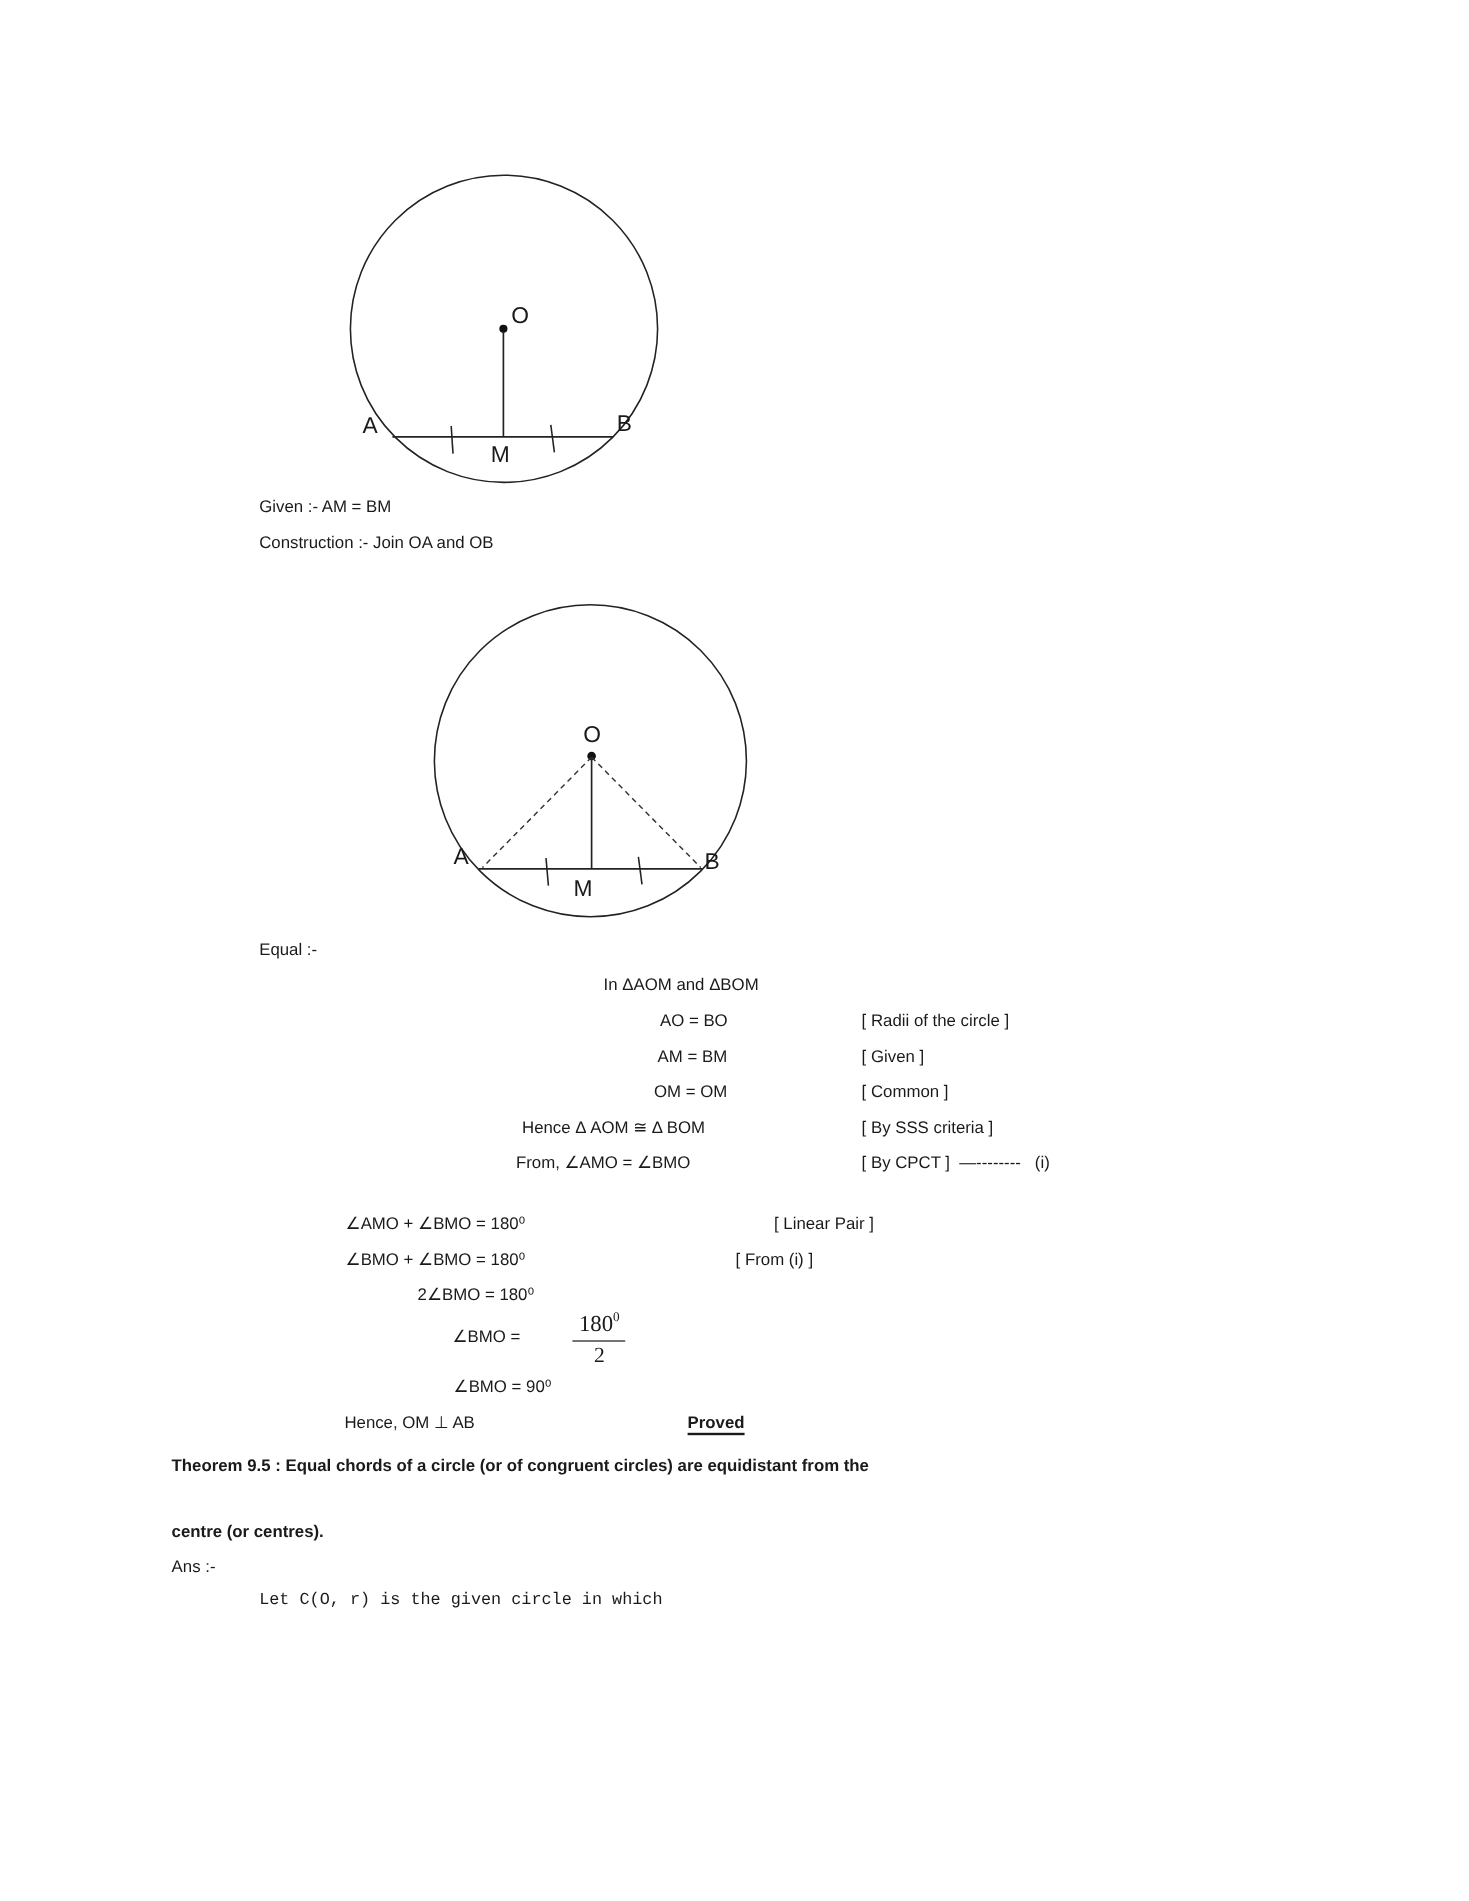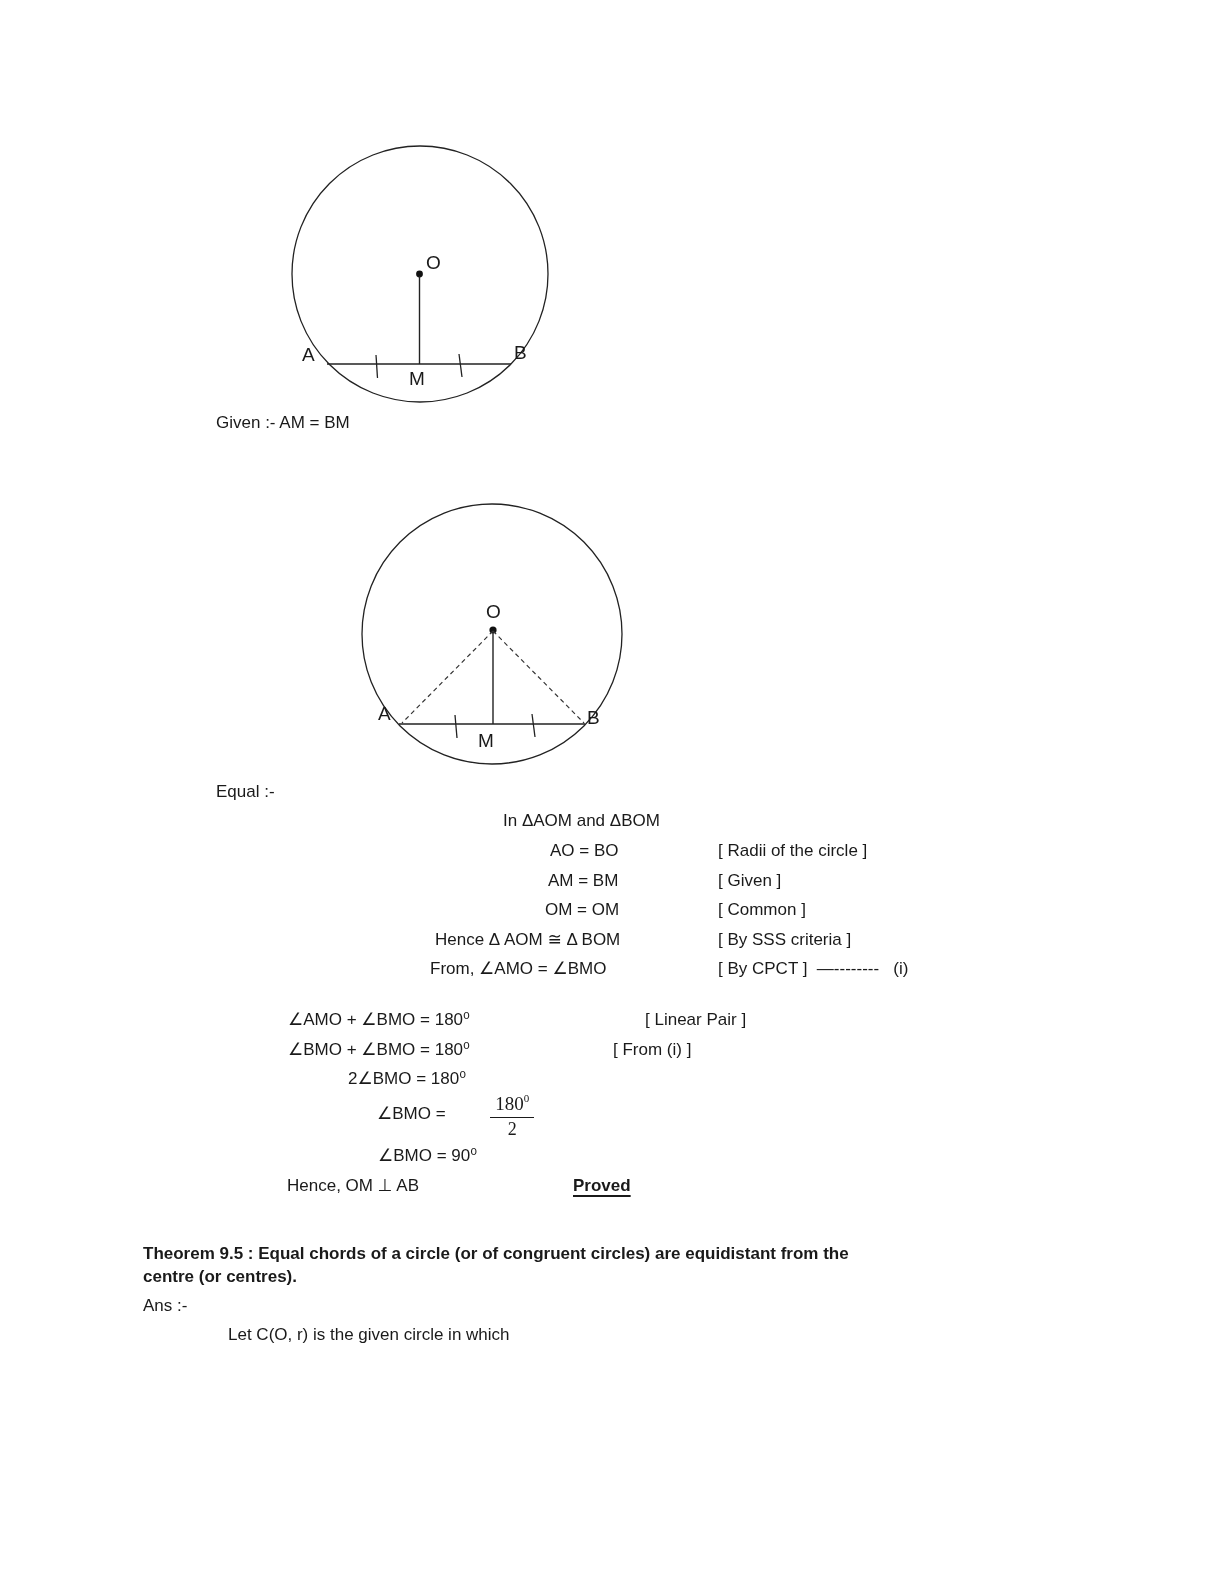--- a/index.html
+++ b/index.html
@@ -7,21 +7,21 @@
     position: relative;
     width: 1224px;
     height: 1584px;
     background: #ffffff;
     color: #1a1a1a;
     font-family: "Liberation Sans", "DejaVu Sans", sans-serif;
     overflow: hidden;
   }
   .abs { position: absolute; }
   .t {
-    font-size: 17px;
+    font-size: 14px;
     line-height: 29.5px;
     white-space: pre;
     color: #1a1a1a;
   }
   .bold { font-weight: bold; }
   .proved {
     font-weight: bold;
     text-decoration: underline;
     text-decoration-thickness: 2px;
     text-underline-offset: 4px;
@@ -71,20 +71,21 @@
     <line x1="96" y1="220" x2="97.5" y2="243" stroke="#222" stroke-width="1.3"></line>
     <line x1="179" y1="219" x2="182" y2="242" stroke="#222" stroke-width="1.3"></line>
     <text x="146" y="134">O</text>
     <text x="22" y="226">A</text>
     <text x="234" y="224">B</text>
     <text x="129" y="250">M</text>
   </svg>
 
   <div class="abs" style="left:216px; top:408px;">
     <div class="t">Given :- AM = BM</div>
+    <div class="t">Construction :- Join OA and OB</div>
   </div>
 
   <svg class="abs" style="left:350px; top:495px;" width="285" height="285" viewBox="0 0 285 285">
     <circle cx="142" cy="139" r="130" fill="none" stroke="#222" stroke-width="1.3"></circle>
     <circle cx="143" cy="135" r="3.6" fill="#111"></circle>
     <line x1="143" y1="137" x2="143" y2="229" stroke="#222" stroke-width="1.4"></line>
     <line x1="49" y1="229" x2="235" y2="229" stroke="#222" stroke-width="1.4"></line>
     <line x1="143" y1="136" x2="52" y2="228" stroke="#333" stroke-width="1.2" stroke-dasharray="4.5 3.5"></line>
     <line x1="143" y1="136" x2="234" y2="228" stroke="#333" stroke-width="1.2" stroke-dasharray="4.5 3.5"></line>
     <line x1="105" y1="220" x2="107" y2="243" stroke="#222" stroke-width="1.3"></line>
@@ -127,18 +128,18 @@
       <span class="num"><span>180</span><sup>0</sup></span>
       <span class="den">2</span>
     </span>
   </div>
 
   <div class="t abs" style="left:378px; top:1141px;">∠BMO = 90⁰</div>
 
   <div class="t abs" style="left:287px; top:1171px;">Hence, OM ⊥ AB</div>
   <div class="t abs proved" style="left:573px; top:1171px;">Proved</div>
 
-  <div class="t abs bold" style="left:143px; top:1239px;">Theorem 9.5 : Equal chords of a circle (or of congruent circles) are equidistant from the</div>
+  <div class="t abs bold" style="left:143px; top:1207px;">Theorem 9.5 : Equal chords of a circle (or of congruent circles) are equidistant from the</div>
   <div class="t abs bold" style="left:143px; top:1262px;">centre (or centres).</div>
   <div class="t abs" style="left:143px; top:1291px;">Ans :-</div>
-  <div class="t abs" style="left:228px; top:1320px;">Let C(O, r) is the given circle in which</div>
+  <div class="t abs" style="left:216px; top:1320px;font-family:Liberation Mono, monospace;">Let C(O, r) is the given circle in which</div>
 
 </div>
 
 </body></html>

